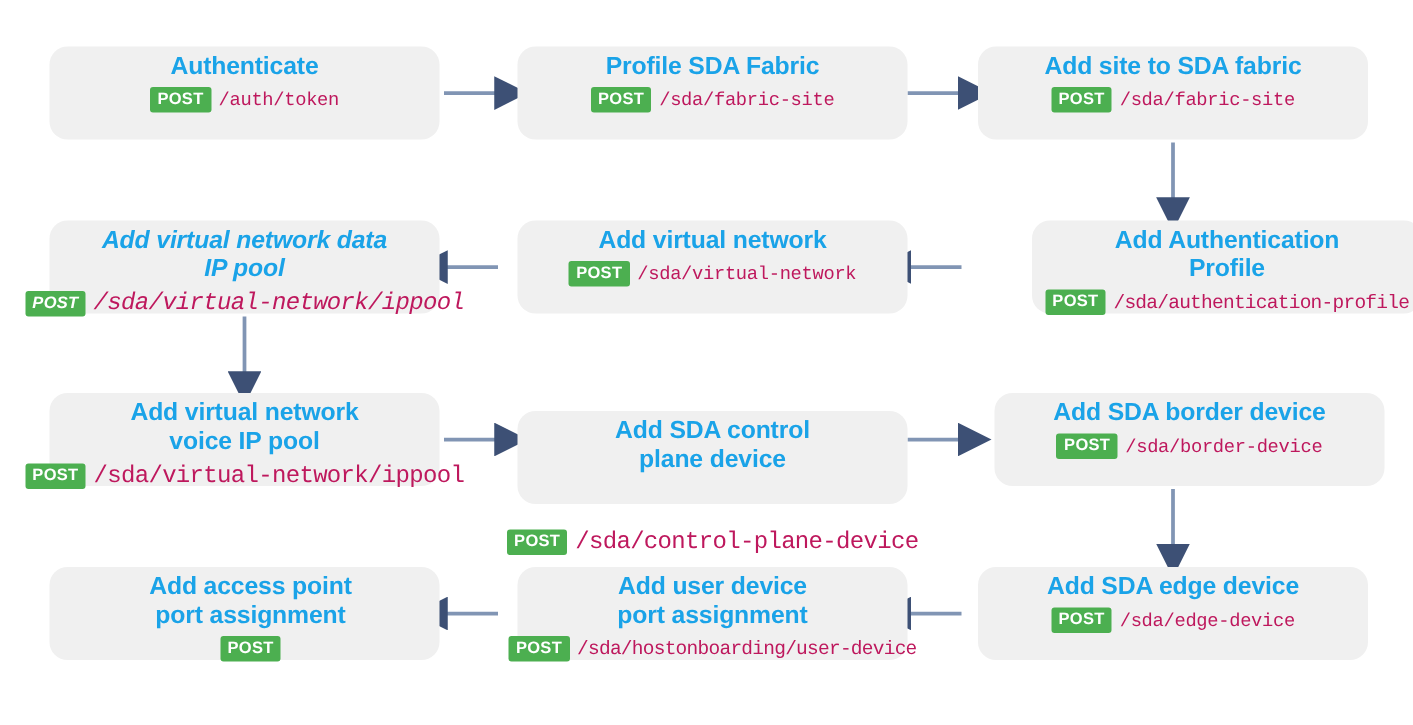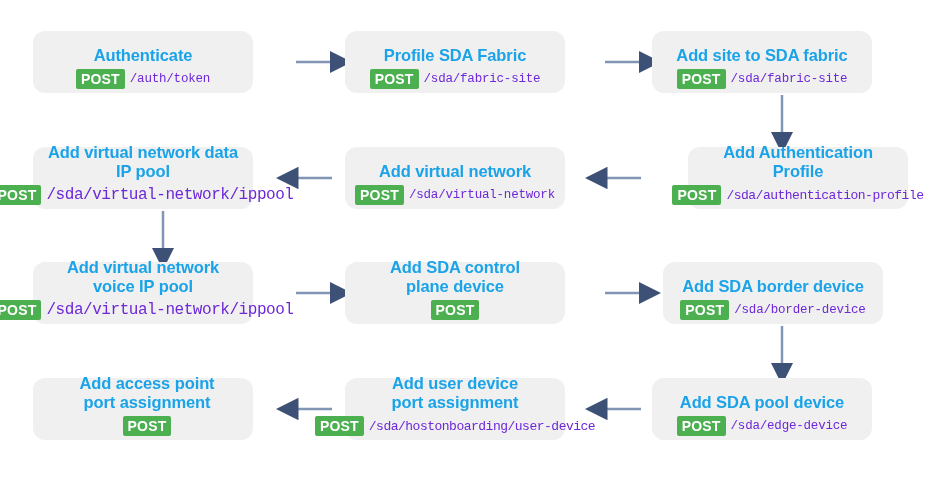--- a/index.html
+++ b/index.html
@@ -30,26 +30,26 @@
     height: 483px;
     pointer-events: none;
   }
 
   
   .node {
     position: absolute;
     box-sizing: border-box;
     background: #f0f0f0;
     border-radius: 12px;
-    width: 220px;
+    width: 260px;
     height: 62px;
     display: flex;
     flex-direction: column;
     align-items: center;
-    justify-content: flex-end;
+    justify-content: flex-start;
     padding: 4px 6px;
   }
 
   .node-title {
     color: #1aa3e8;
     font-weight: bold;
     font-size: 16.5px;
     line-height: 19px;
     text-align: center;
     letter-spacing: -0.1px;
@@ -65,32 +65,32 @@
     gap: 5px;
     white-space: nowrap;
   }
 
   .method-badge {
     display: inline-block;
     background: #4caf50;
     color: #ffffff;
     font-family: "Liberation Sans", sans-serif;
     font-weight: bold;
-    font-size: 14px;
+    font-size: 11px;
     line-height: 1;
     letter-spacing: 0.2px;
     padding: 3px 5px 3px 5px;
     border-radius: 2px;
     text-transform: uppercase;
   }
 
   .endpoint-path {
     font-family: "Liberation Mono", monospace;
     font-size: 12.5px;
-    color: #6d28d9;
+    color: #be185d;
     letter-spacing: -0.2px;
   }
 
   
   .node.long .endpoint-path { font-size: 16px; letter-spacing: -0.45px; }
   .node.xlong .endpoint-path { font-size: 13px; letter-spacing: -0.5px; }
 </style>
 </head>
 <body>
 
@@ -149,21 +149,21 @@
   </div>
 
   <div class="node" style="left:652px; top:31px;">
     <div class="node-title">Add site to SDA fabric</div>
     <div class="node-endpoint">
       <span class="method-badge">POST</span>
       <span class="endpoint-path">/sda/fabric-site</span>
     </div>
   </div>
 
-  <div class="node long" style="left:33px; top:147px;">
+  <div class="node long" style="left:33px; top:147px;font-style:italic;">
     <div class="node-title">Add virtual network data
 IP pool</div>
     <div class="node-endpoint">
       <span class="method-badge">POST</span>
       <span class="endpoint-path">/sda/virtual-network/ippool</span>
     </div>
   </div>
 
   <div class="node" style="left:345px; top:147px;">
     <div class="node-title">Add virtual network</div>
@@ -184,25 +184,26 @@
 
   <div class="node long" style="left:33px; top:262px;">
     <div class="node-title">Add virtual network
 voice IP pool</div>
     <div class="node-endpoint">
       <span class="method-badge">POST</span>
       <span class="endpoint-path">/sda/virtual-network/ippool</span>
     </div>
   </div>
 
-  <div class="node long" style="left:345px; top:262px;">
+  <div class="node long" style="left:345px; top:274px;gap:32px;">
     <div class="node-title">Add SDA control
 plane device</div>
     <div class="node-endpoint">
       <span class="method-badge">POST</span>
+      <span class="endpoint-path">/sda/control-plane-device</span>
     </div>
   </div>
 
   <div class="node" style="left:663px; top:262px;">
     <div class="node-title">Add SDA border device</div>
     <div class="node-endpoint">
       <span class="method-badge">POST</span>
       <span class="endpoint-path">/sda/border-device</span>
     </div>
   </div>
@@ -218,20 +219,20 @@
   <div class="node xlong" style="left:345px; top:378px;">
     <div class="node-title">Add user device
 port assignment</div>
     <div class="node-endpoint">
       <span class="method-badge">POST</span>
       <span class="endpoint-path">/sda/hostonboarding/user-device</span>
     </div>
   </div>
 
   <div class="node" style="left:652px; top:378px;">
-    <div class="node-title">Add SDA pool device</div>
+    <div class="node-title">Add SDA edge device</div>
     <div class="node-endpoint">
       <span class="method-badge">POST</span>
       <span class="endpoint-path">/sda/edge-device</span>
     </div>
   </div>
 
 </div>
 
 </body></html>

